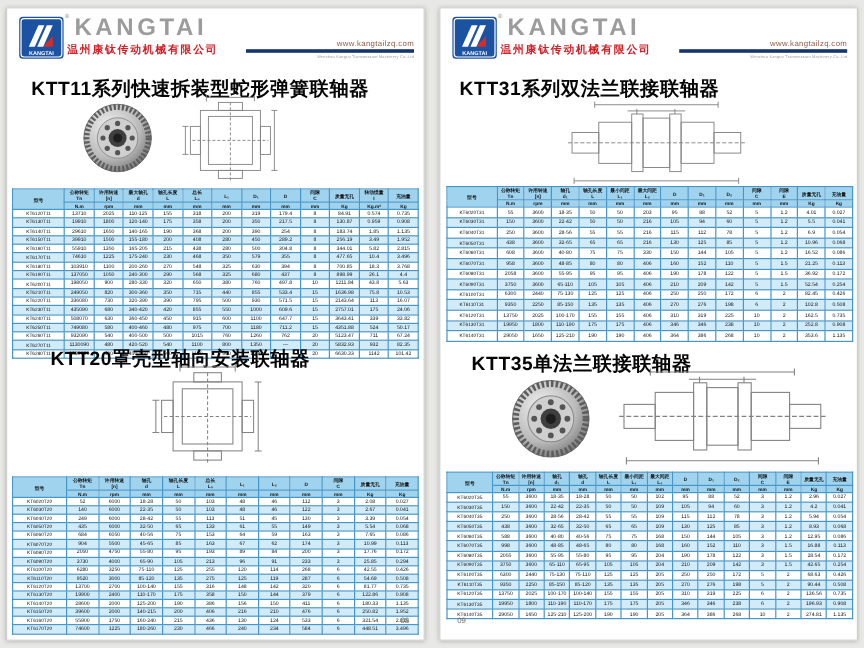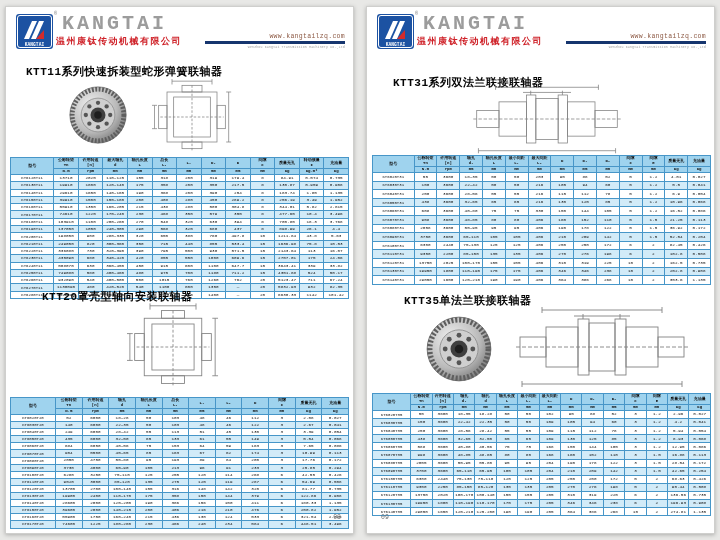--- a/index.html
+++ b/index.html
@@ -1,45 +1,45 @@
 <!DOCTYPE html>
 <html><head>
 <meta charset="utf-8">
 <style>
   html,body{margin:0;padding:0;}
   body{
     width:720px;height:540px;background:#e8e8e6;overflow:hidden;
     font-family:"Liberation Sans","DejaVu Sans",sans-serif;
     -webkit-font-smoothing:antialiased;
   }
-  .spread{position:relative;width:720px;height:468px;font-family:Liberation Mono, monospace;}
+  .spread{position:relative;width:720px;height:468px;}
   .page{
     position:absolute;top:6px;width:347px;height:526px;background:#ffffff;
     border:1px solid #cfcfcd;box-shadow:0 1px 4px rgba(0,0,0,.25);
   }
   .page.left{left:5px;}
   .page.right{left:366px;}
 
   
   .logo{position:absolute;left:10px;top:7px;width:37px;height:35px;background:#1c52a2;border-radius:3px;}
   .logo svg{position:absolute;left:0;top:0;}
   .reg{position:absolute;left:48px;top:4px;font-size:5px;color:#8a8a8a;}
   .brand{position:absolute;left:56px;top:5px;font-size:20px;font-weight:bold;color:#9c9c9c;letter-spacing:3px;}
   .company{position:absolute;left:50px;top:28px;font-size:9px;font-weight:bold;color:#cf2229;letter-spacing:1.5px;}
   .site-block{position:absolute;right:8px;top:26px;width:150px;text-align:right;}
   .site{font-size:6.5px;color:#8d5a45;letter-spacing:.3px;}
   .site-rule{height:2.5px;background:#16356e;margin:1px 0 1px 10px;}
   .site-sub{font-size:3.2px;color:#9a9a9a;letter-spacing:.2px;}
 
   
-  .sec-title{position:absolute;font-size:11px;font-weight:bold;color:#050505;letter-spacing:.5px;}
+  .sec-title{position:absolute;font-size:16px;font-weight:bold;color:#050505;letter-spacing:.5px;}
   .t1{left:20px;top:57px;}
   .t2l{left:36px;top:282px;}
-  .t1r{left:26px;top:57px;margin-top:11px;}
-  .t2r{left:26px;top:286px;margin-left:11px;}
+  .t1r{left:16px;top:57px;}
+  .t2r{left:26px;top:286px;}
 
   
   .fig{position:absolute;}
   .fig svg{display:block;}
 
   
   table.spec{
     position:absolute;border-collapse:collapse;table-layout:fixed;background:#fff;
     border:1px solid #3d8fc4;
   }

